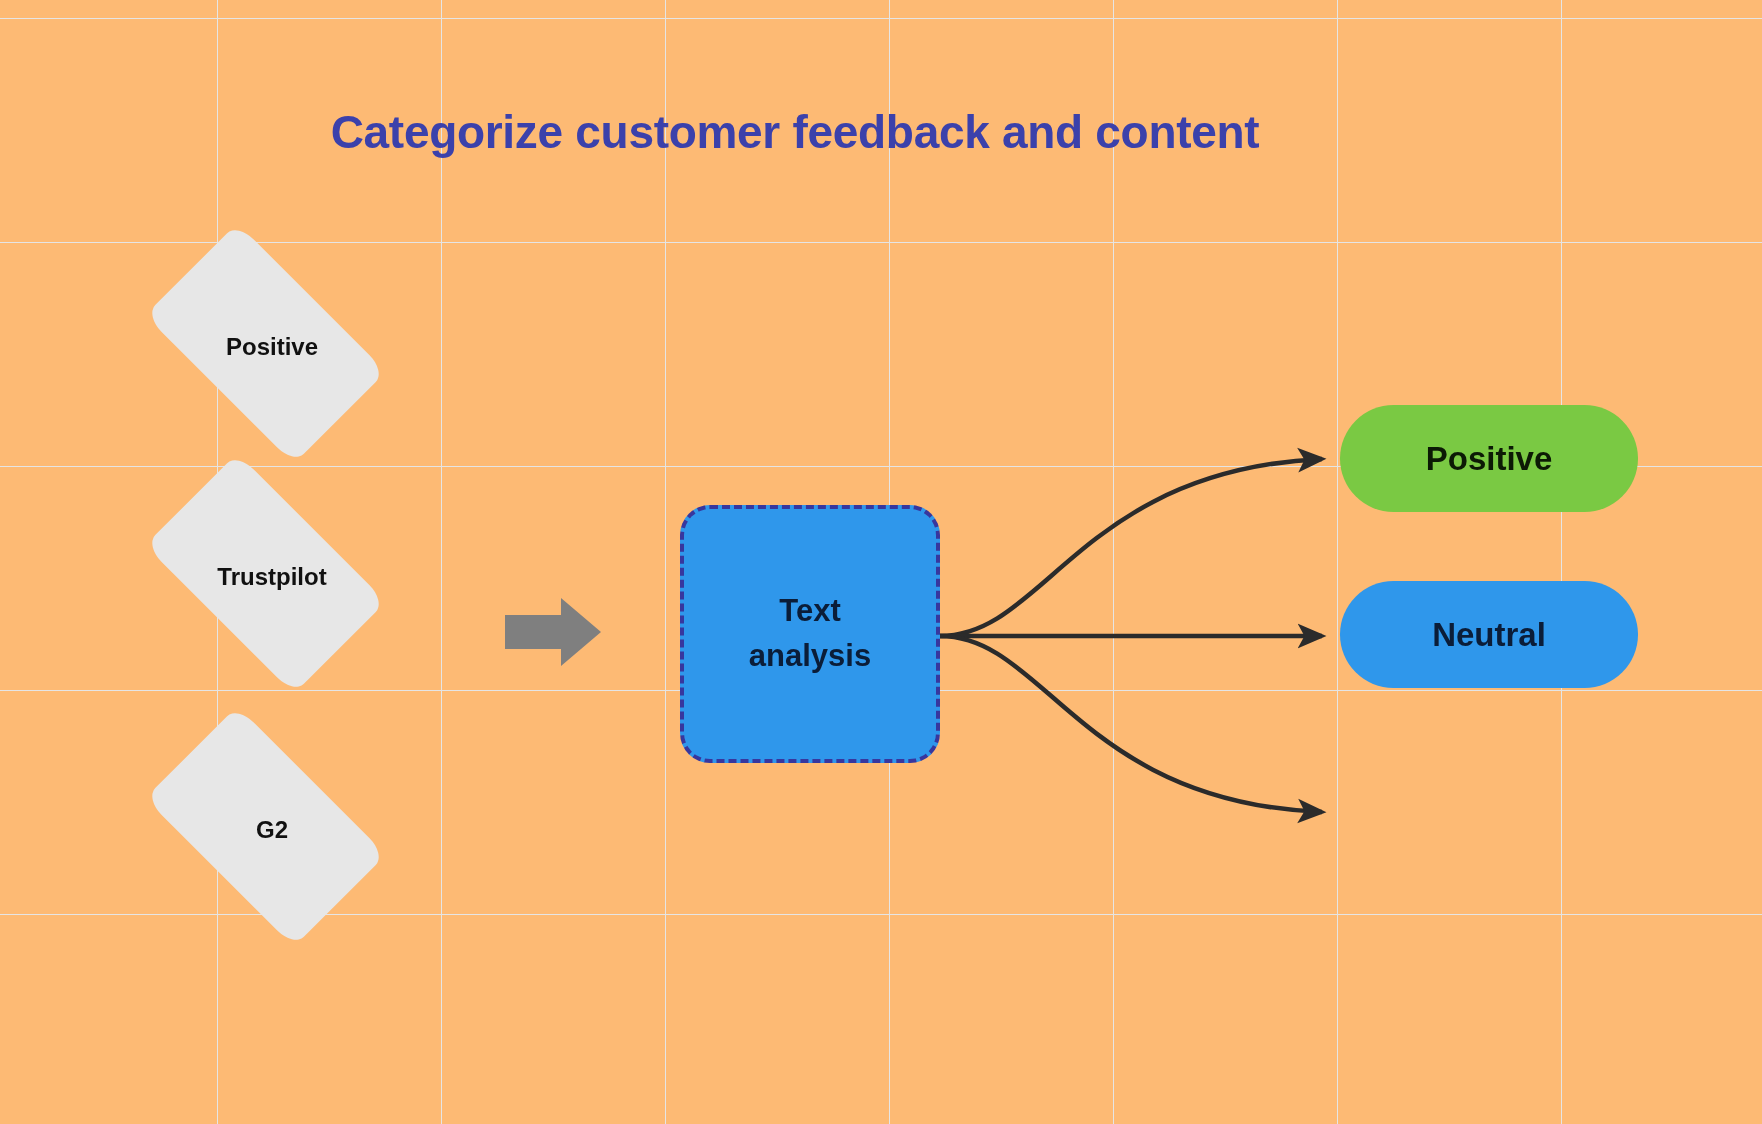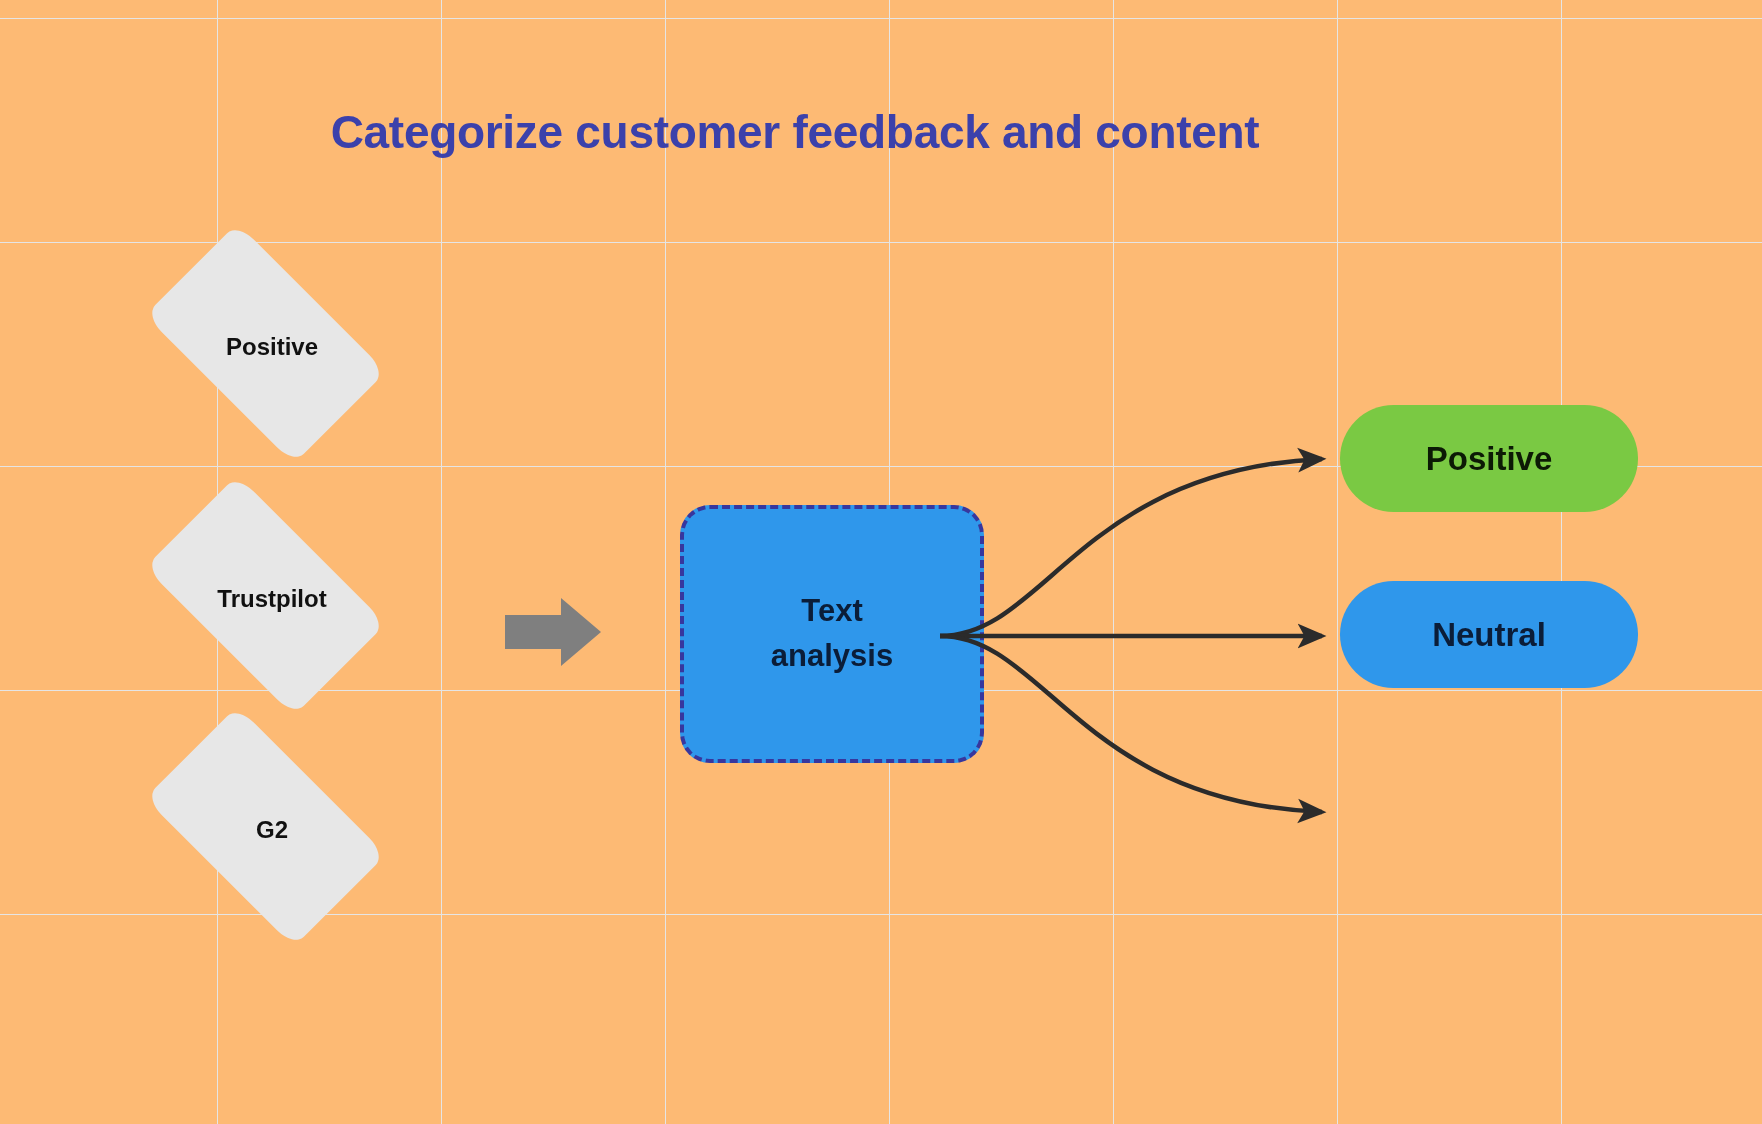--- a/index.html
+++ b/index.html
@@ -71,37 +71,37 @@
     align-items: center;
     justify-content: center;
     font-size: 24px;
     font-weight: bold;
     color: #111111;
     padding-left: 14px;
     padding-top: 8px;
     box-sizing: border-box;
   }
   #source-capterra  { left: 115px; top: 250px; }
-  #source-trustpilot{ left: 115px; top: 502px; }
+  #source-trustpilot{ left: 115px; top: 480px; }
   #source-g2        { left: 115px; top: 733px; }
 
   
   #feed-arrow {
     position: absolute;
     left: 505px;
     top: 598px;
     width: 96px;
     height: 68px;
   }
   
   #text-analysis-node {
     position: absolute;
     left: 680px;
     top: 505px;
-    width: 304px;
+    width: 260px;
     height: 258px;
     background: #2f97eb;
     border: 4px dashed #37379e;
     border-radius: 30px;
     box-sizing: border-box;
     display: flex;
     align-items: center;
     justify-content: center;
   }
   #text-analysis-label {

